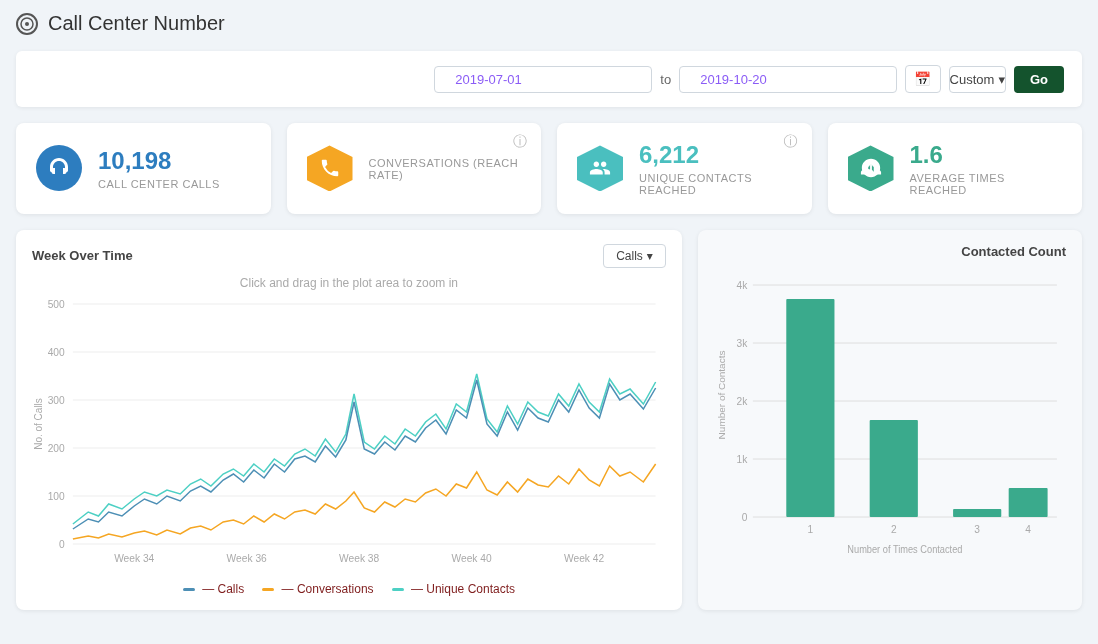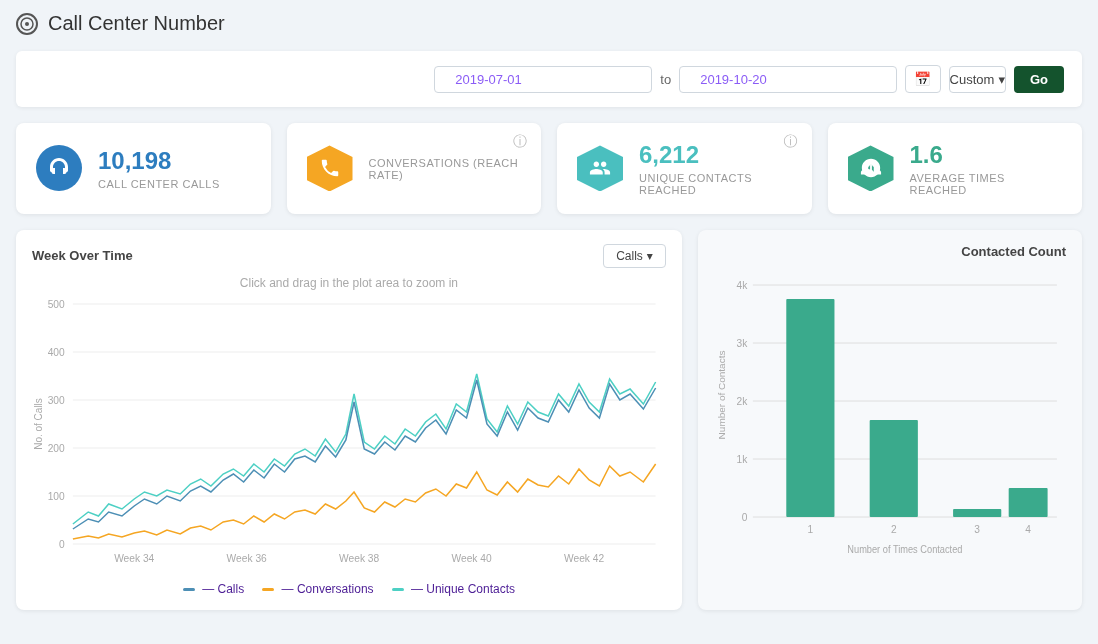--- a/index.html
+++ b/index.html
@@ -41,21 +41,21 @@
     
     .bottom-section { display: flex; gap: 16px; }
 
     
     .chart-panel { background: #fff; border-radius: 8px; padding: 14px 16px; flex: 1.8; box-shadow: 0 1px 4px rgba(0,0,0,0.08); }
     .chart-header { display: flex; align-items: center; justify-content: space-between; margin-bottom: 8px; }
     .chart-title { font-size: 13px; font-weight: 600; color: #444; }
     .daily-btn { background: #fff; border: 1px solid #d0d7de; border-radius: 4px; padding: 4px 12px; font-size: 12px; color: #444; cursor: pointer; display: flex; align-items: center; gap: 4px; }
     .chart-hint { text-align: center; font-size: 12px; color: #aaa; margin-bottom: 4px; }
     .chart-area { position: relative; width: 100%; height: 280px; }
-    .chart-legend { display: flex; align-items: center; gap: 18px; justify-content: center; margin-top: 8px; font-size: 12px; color: #4c1d95; }
+    .chart-legend { display: flex; align-items: center; gap: 18px; justify-content: center; margin-top: 8px; font-size: 12px; color: #7f1d1d; }
     .legend-dot { width: 10px; height: 10px; border-radius: 50%; display: inline-block; margin-right: 4px; }
 
     
     .bar-panel { background: #f7f9fb; border-radius: 8px; padding: 14px 16px; flex: 1; box-shadow: 0 1px 4px rgba(0,0,0,0.08); }
     .bar-title { font-size: 13px; font-weight: 600; color: #444; text-align: right; margin-bottom: 16px; }
     .bar-chart-area { position: relative; width: 100%; height: 280px; }
 
     
     svg { overflow: visible; }
   </style>

